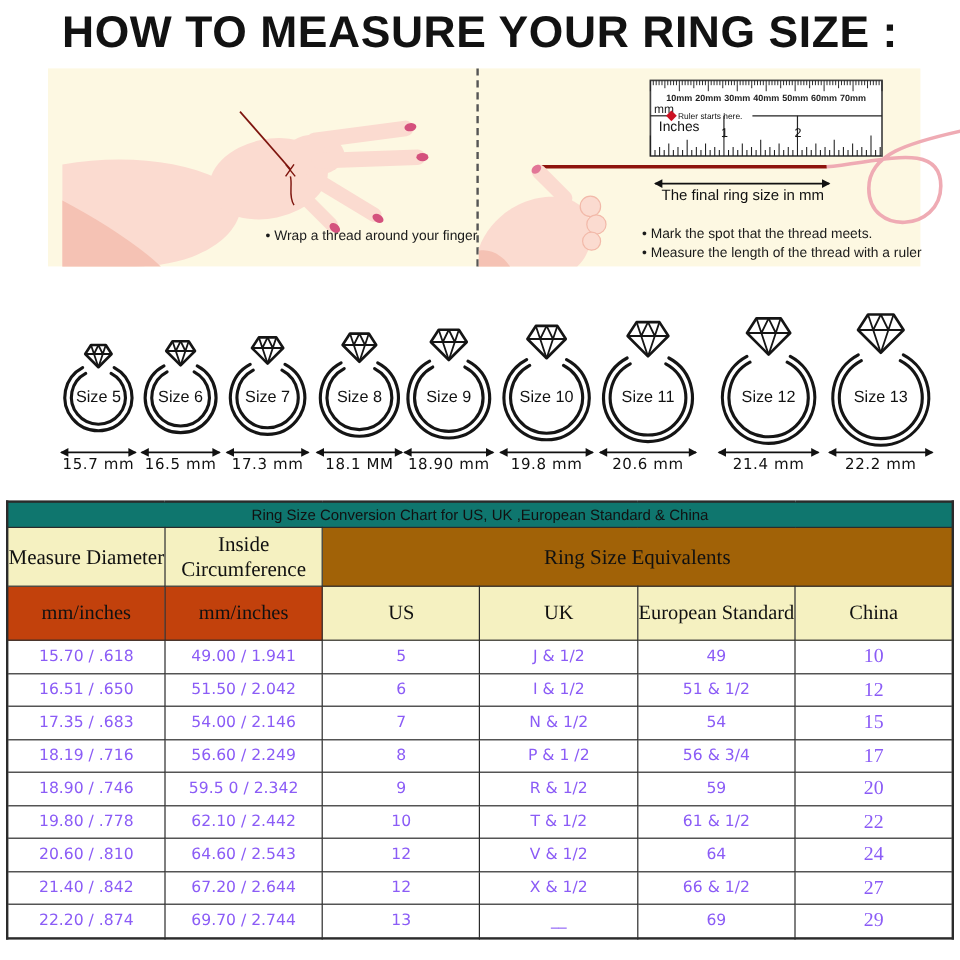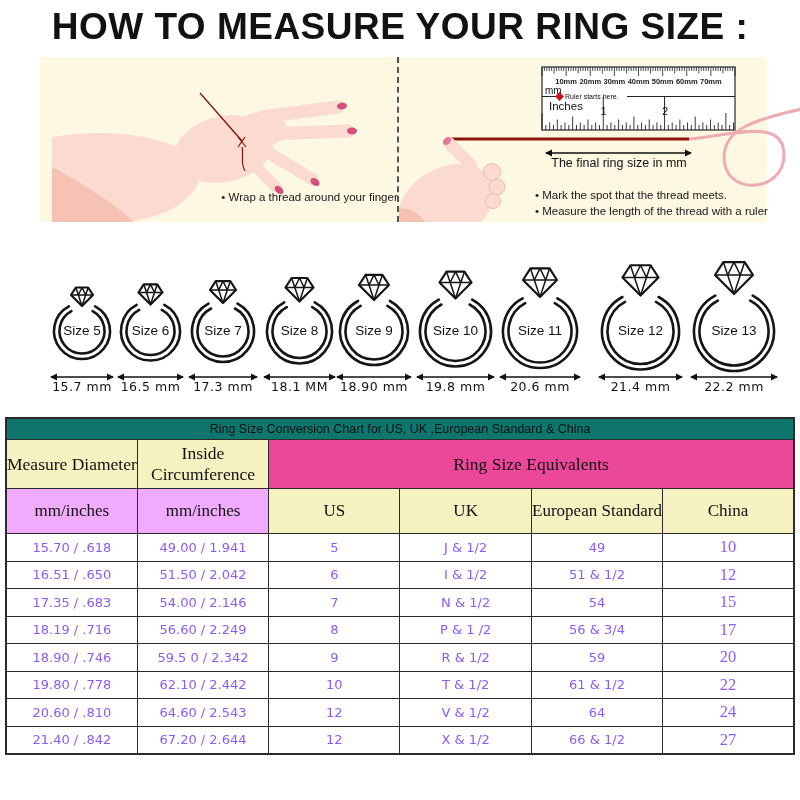--- a/index.html
+++ b/index.html
@@ -25,22 +25,22 @@
   .b-r2{left:136px;top:147px;}
   .rings{position:absolute;left:12px;top:239px;width:800px;height:166px;}
   .rings svg{position:absolute;top:0;overflow:visible;}
   .table-wrap{position:absolute;left:5px;top:417px;width:790px;}
   table{width:100%;border-collapse:collapse;table-layout:fixed;border:2.5px solid #2b2b2b;}
   td,th{border:1.6px solid #2b2b2b;text-align:center;vertical-align:middle;padding:0;font-weight:400;}
   .t-title td{height:20px;font-size:12.5px;background:#0f766e;font-family:"Liberation Sans",sans-serif;}
   .t-h1 th{height:48px;font-family:"Liberation Serif",serif;font-size:17.5px;}
   .t-h2 th{height:44px;font-family:"Liberation Serif",serif;font-size:17px;line-height:1.1;}
   .yellow{background:#f5f1c1;}
-  .pale{background:#f0abfc;margin-top:34px;}
-  .white{background:#ec4899;}
+  .pale{background:#c2410c;margin-top:34px;}
+  .white{background:#a16207;}
   tbody td{height:26.5px;font-size:13px;font-family:"DejaVu Sans",sans-serif;color:#8b5cf6;}
   tbody td.china{font-family:"Liberation Serif",serif;font-size:16.5px;}
 </style>
 </head>
 <body>
 
 <div class="page-title">HOW TO MEASURE YOUR RING SIZE :</div>
 
 <div class="panels">
   <div class="panel-left">
@@ -449,15 +449,23 @@
           <td class="china">24</td>
         </tr>
         <tr>
           <td>21.40 / .842</td>
           <td>67.20 / 2.644</td>
           <td>12</td>
           <td>X &amp; 1/2</td>
           <td>66 &amp; 1/2</td>
           <td class="china">27</td>
         </tr>
+        <tr>
+          <td>22.20 / .874</td>
+          <td>69.70 / 2.744</td>
+          <td>13</td>
+          <td>__</td>
+          <td>69</td>
+          <td class="china">29</td>
+        </tr>
       </tbody>
   </table>
 </div>
 
 </body></html>

